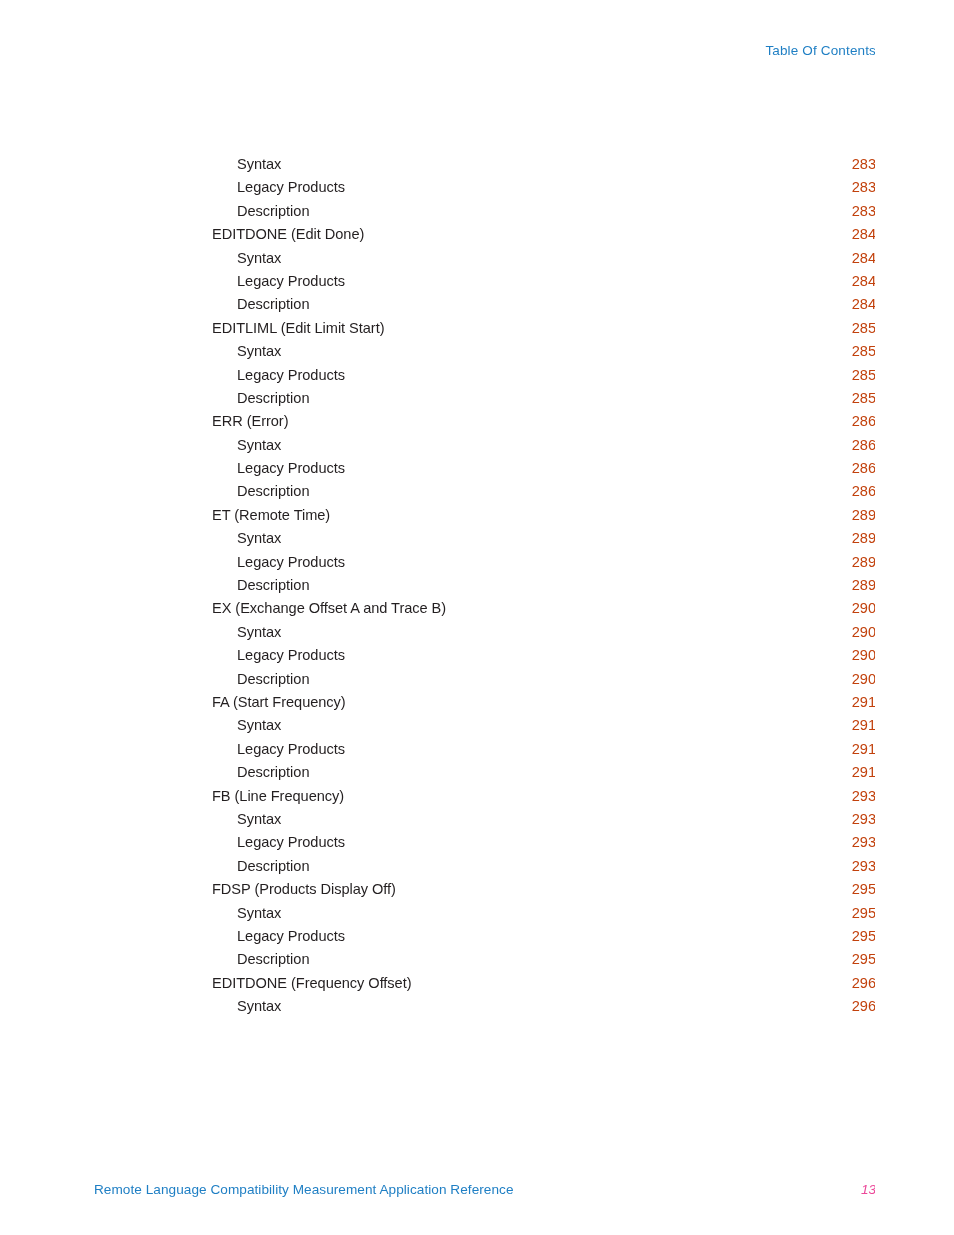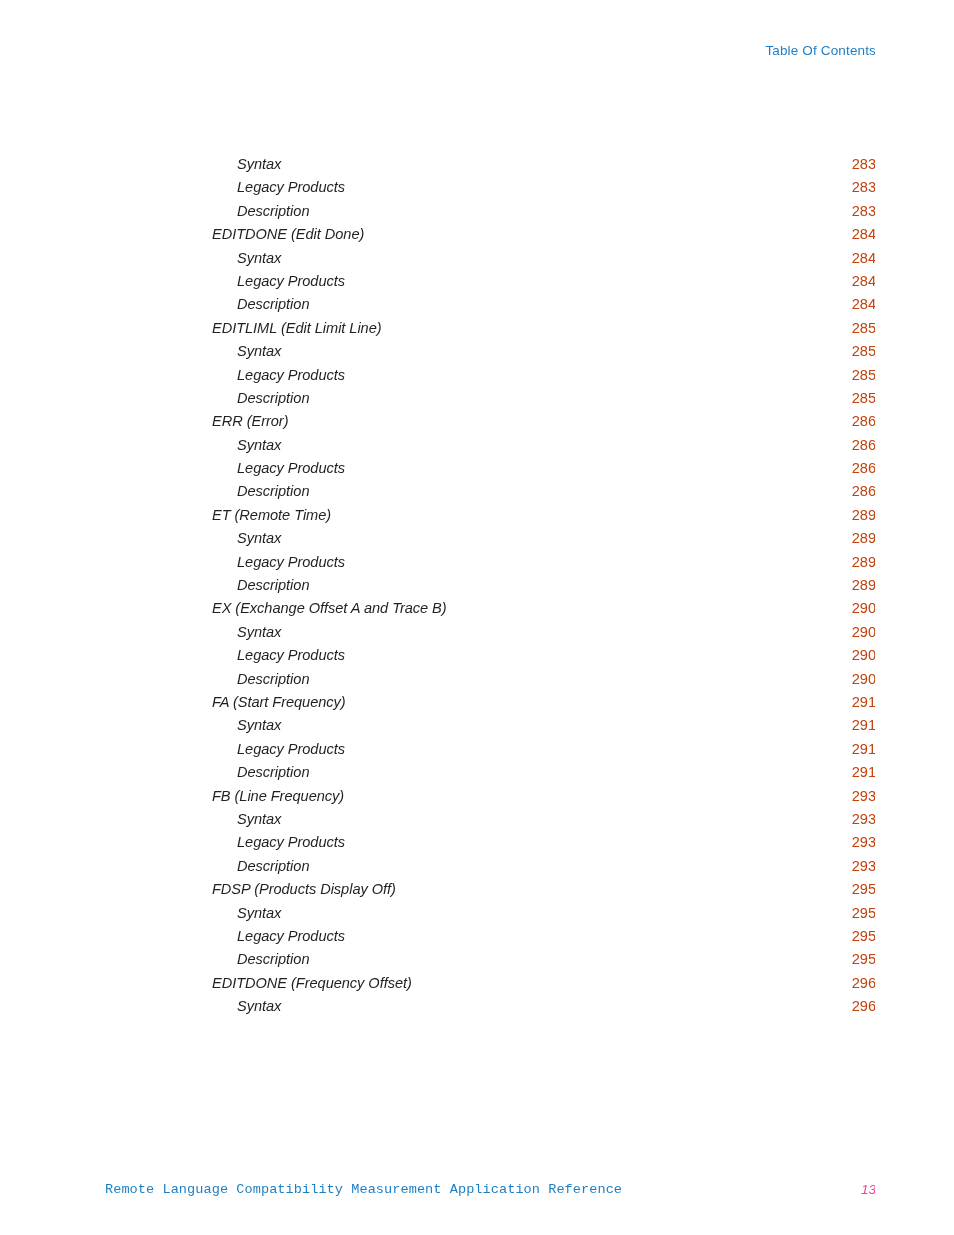--- a/index.html
+++ b/index.html
@@ -47,21 +47,20 @@
     height: 23.4px;
     line-height: 23.4px;
     white-space: nowrap;
   }
   .toc-label {
     display: inline-block;
     color: #231f20;
     font-size: 14.6px;
     letter-spacing: -0.05px;
     vertical-align: top;
-    font-style: italic;
   }
   .toc-row.level-2 .toc-label {
     padding-left: 25px;
   }
   .toc-page {
     position: absolute;
     right: 0;
     top: 0;
     color: #c2410c;
     font-size: 14.6px;
@@ -72,27 +71,26 @@
   
   .footer {
     position: absolute;
     top: 1182px;
     left: 90px;
     width: 786px;
     height: 20px;
   }
   .footer-title {
     position: absolute;
-    left: 15px;
+    left: 4px;
     top: 0;
     color: #1f7fc4;
     font-size: 13.6px;
     letter-spacing: 0.05px;
     white-space: nowrap;
-    font-family: Liberation Mono, monospace;
   }
   .footer-page {
     position: absolute;
     right: 0;
     top: 0;
     color: #ec4899;
     font-size: 13.6px;
     text-align: left;
     font-style: italic;
   }
@@ -105,21 +103,21 @@
   <div class="running-header">Table Of Contents</div>
 
   <div class="toc">
       <div class="toc-row level-2"><span class="toc-label">Syntax</span><span class="toc-page">283</span></div>
       <div class="toc-row level-2"><span class="toc-label">Legacy Products</span><span class="toc-page">283</span></div>
       <div class="toc-row level-2"><span class="toc-label">Description</span><span class="toc-page">283</span></div>
       <div class="toc-row level-1"><span class="toc-label">EDITDONE (Edit Done)</span><span class="toc-page">284</span></div>
       <div class="toc-row level-2"><span class="toc-label">Syntax</span><span class="toc-page">284</span></div>
       <div class="toc-row level-2"><span class="toc-label">Legacy Products</span><span class="toc-page">284</span></div>
       <div class="toc-row level-2"><span class="toc-label">Description</span><span class="toc-page">284</span></div>
-      <div class="toc-row level-1"><span class="toc-label">EDITLIML (Edit Limit Line)</span><span class="toc-page">285</span></div>
+      <div class="toc-row level-1"><span class="toc-label">EDITLIML (Edit Limit Start)</span><span class="toc-page">285</span></div>
       <div class="toc-row level-2"><span class="toc-label">Syntax</span><span class="toc-page">285</span></div>
       <div class="toc-row level-2"><span class="toc-label">Legacy Products</span><span class="toc-page">285</span></div>
       <div class="toc-row level-2"><span class="toc-label">Description</span><span class="toc-page">285</span></div>
       <div class="toc-row level-1"><span class="toc-label">ERR (Error)</span><span class="toc-page">286</span></div>
       <div class="toc-row level-2"><span class="toc-label">Syntax</span><span class="toc-page">286</span></div>
       <div class="toc-row level-2"><span class="toc-label">Legacy Products</span><span class="toc-page">286</span></div>
       <div class="toc-row level-2"><span class="toc-label">Description</span><span class="toc-page">286</span></div>
       <div class="toc-row level-1"><span class="toc-label">ET (Remote Time)</span><span class="toc-page">289</span></div>
       <div class="toc-row level-2"><span class="toc-label">Syntax</span><span class="toc-page">289</span></div>
       <div class="toc-row level-2"><span class="toc-label">Legacy Products</span><span class="toc-page">289</span></div>

